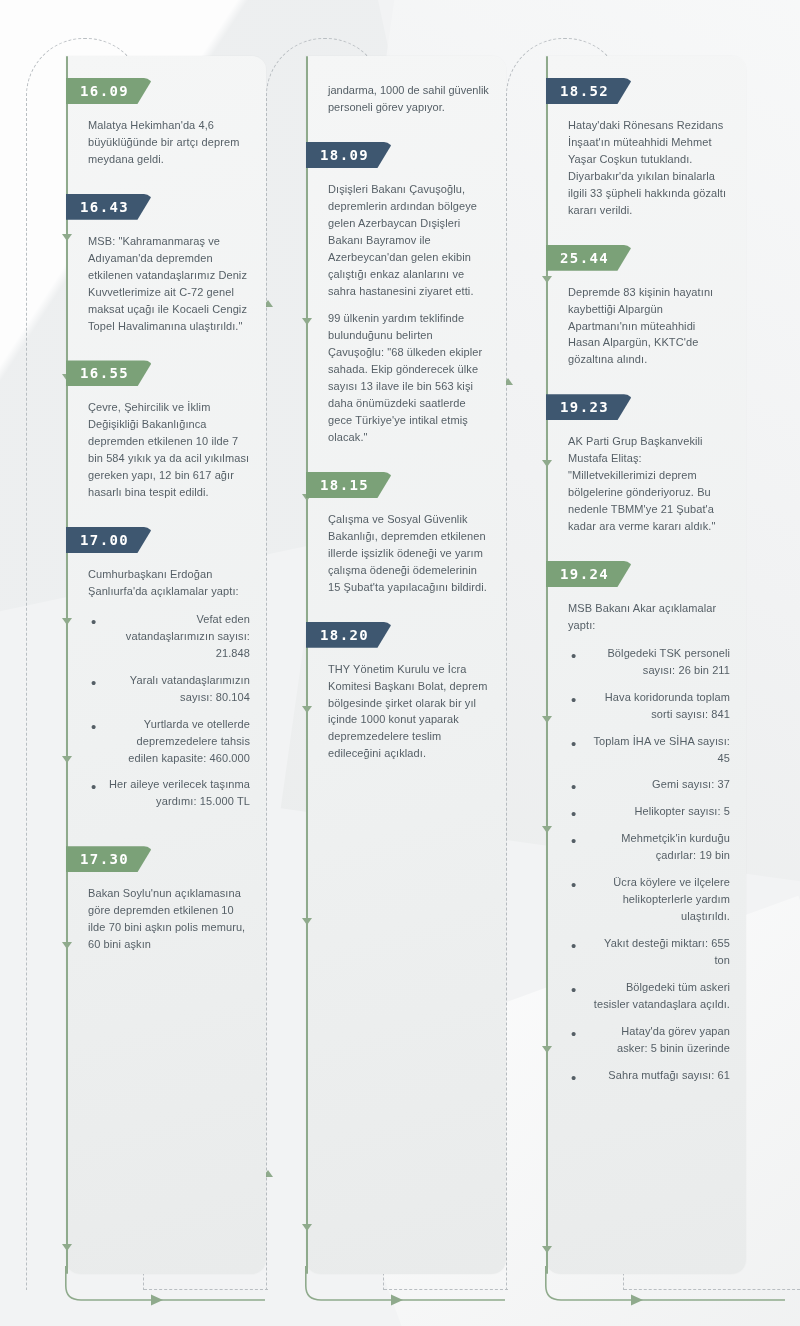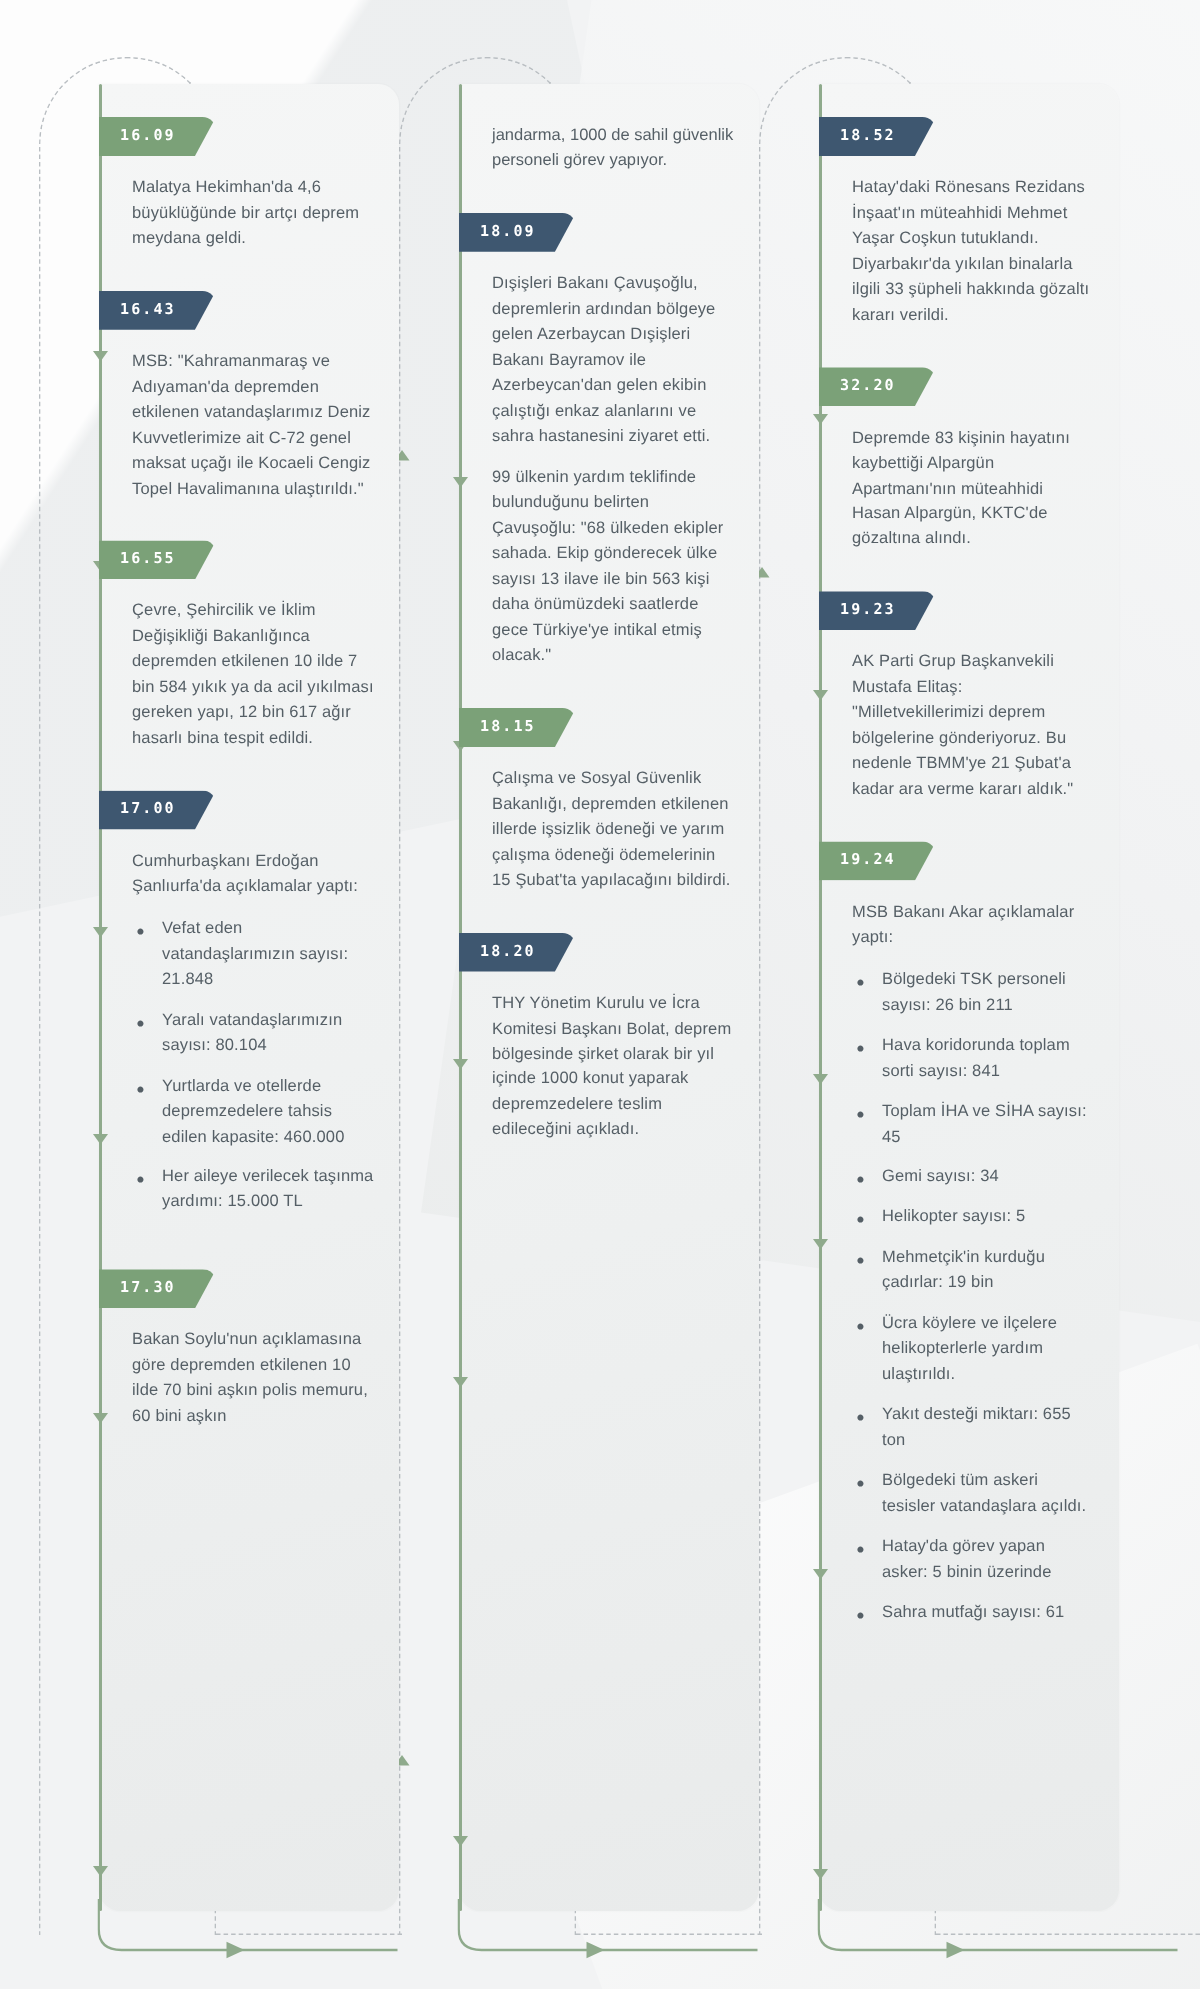--- a/index.html
+++ b/index.html
@@ -121,21 +121,21 @@
   .time-badge {
     position: relative;
     display: inline-block;
     margin-left: 0;
     margin-top: 22px;
     height: 26px;
     min-width: 78px;
     padding: 0 24px 0 14px;
     line-height: 26px;
     color: #ffffff;
-    font-size: 10px;
+    font-size: 14px;
     font-weight: bold;
     letter-spacing: 1.4px;
     font-family: "DejaVu Sans Mono", monospace;
     border-top-right-radius: 9px;
     clip-path: polygon(0 0, 100% 0, 100% 0, 82% 100%, 0 100%);
   }
   .time-badge.green { background: #7ba178; }
   .time-badge.dark  { background: #3e5770; }
 
   .entry-body {
@@ -150,20 +150,21 @@
 
   .entry-body ul {
     list-style: none;
     margin: 10px 0 0 0;
     padding: 0;
   }
   .entry-body ul li {
     position: relative;
     padding-left: 20px;
     margin-bottom: 10px;
+    text-align: right;
   }
   .entry-body ul li:before {
     content: "\2022";
     position: absolute;
     left: 3px;
     top: -1px;
     color: #555f66;
     font-size: 15px;
   }
 
@@ -270,33 +271,33 @@
     <div class="spine-arrow" style="top:990px;"></div>
     <div class="spine-arrow" style="top:1190px;"></div>
     <svg class="elbow" width="260" height="44" viewBox="0 0 260 44">
       <path d="M0.8 0 L0.8 20 Q0.8 34 16 34 L240 34" fill="none" stroke="#8faa8c" stroke-width="1.6"></path>
       <polygon points="86,28.5 98,34 86,39.5" fill="#8faa8c"></polygon>
     </svg>
     <div>
         <div class="entry"><div class="time-badge dark">18.52</div><div class="entry-body">
             <p>Hatay'daki Rönesans Rezidans İnşaat'ın müteahhidi Mehmet Yaşar Coşkun tutuklandı. Diyarbakır'da yıkılan binalarla ilgili 33 şüpheli hakkında gözaltı kararı verildi.</p>
           </div></div>
-        <div class="entry"><div class="time-badge green">32.20</div><div class="entry-body">
+        <div class="entry"><div class="time-badge green">25.44</div><div class="entry-body">
             <p>Depremde 83 kişinin hayatını kaybettiği Alpargün Apartmanı'nın müteahhidi Hasan Alpargün, KKTC'de gözaltına alındı.</p>
           </div></div>
         <div class="entry"><div class="time-badge dark">19.23</div><div class="entry-body">
             <p>AK Parti Grup Başkanvekili Mustafa Elitaş: "Milletvekillerimizi deprem bölgelerine gönderiyoruz. Bu nedenle TBMM'ye 21 Şubat'a kadar ara verme kararı aldık."</p>
           </div></div>
         <div class="entry"><div class="time-badge green">19.24</div><div class="entry-body">
             <p>MSB Bakanı Akar açıklamalar yaptı:</p>
             <ul>
               <li>Bölgedeki TSK personeli sayısı: 26 bin 211</li>
               <li>Hava koridorunda toplam sorti sayısı: 841</li>
               <li>Toplam İHA ve SİHA sayısı: 45</li>
-              <li>Gemi sayısı: 34</li>
+              <li>Gemi sayısı: 37</li>
               <li>Helikopter sayısı: 5</li>
               <li>Mehmetçik'in kurduğu çadırlar: 19 bin</li>
               <li>Ücra köylere ve ilçelere helikopterlerle yardım ulaştırıldı.</li>
               <li>Yakıt desteği miktarı: 655 ton</li>
               <li>Bölgedeki tüm askeri tesisler vatandaşlara açıldı.</li>
               <li>Hatay'da görev yapan asker: 5 binin üzerinde</li>
               <li>Sahra mutfağı sayısı: 61</li>
             </ul>
           </div></div>
       </div>

